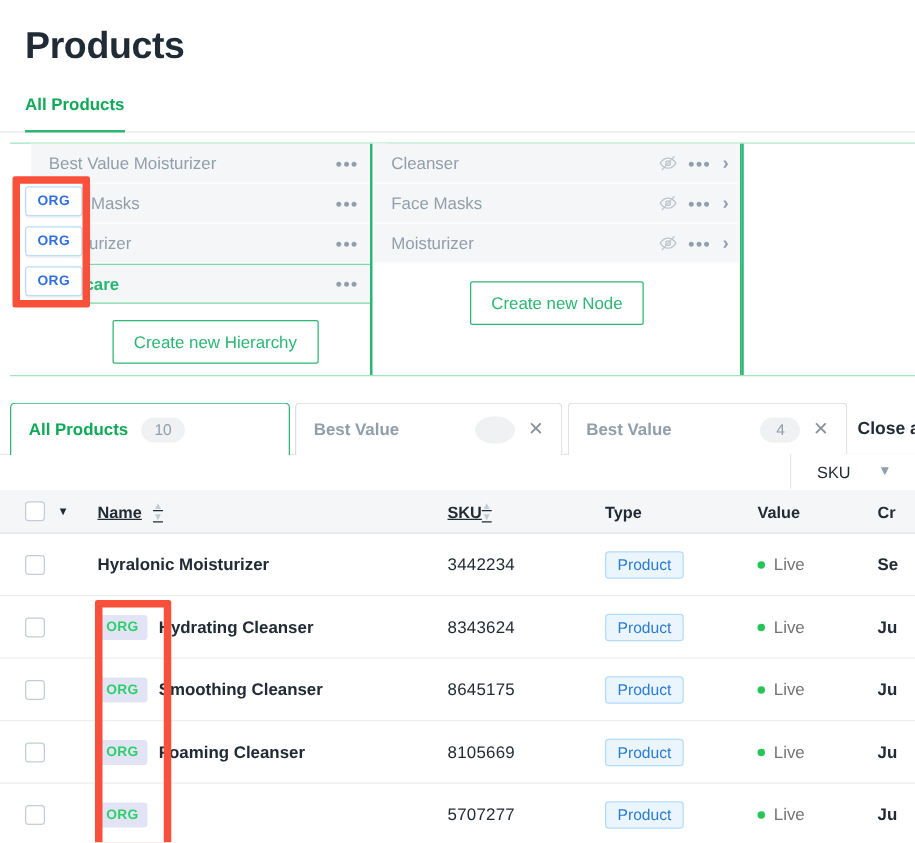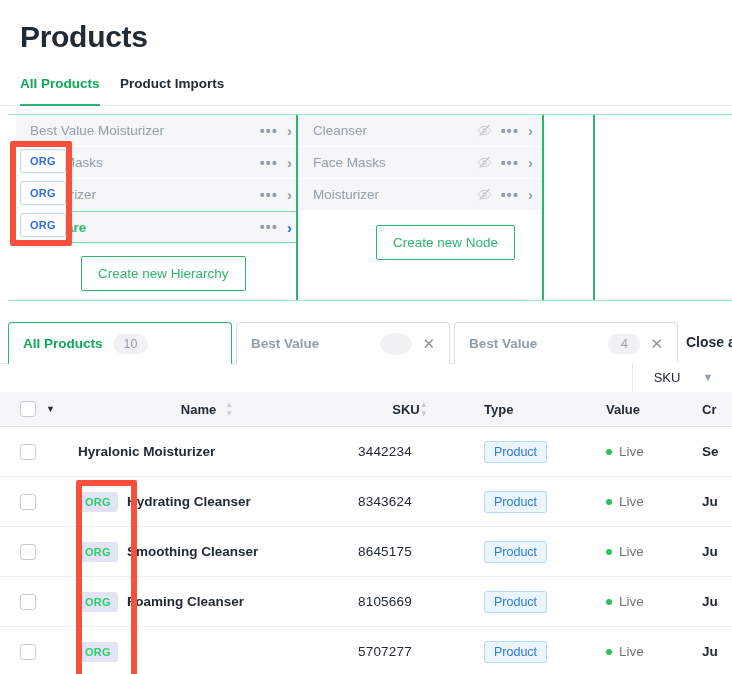--- a/index.html
+++ b/index.html
@@ -39,22 +39,22 @@
     width: 740px; height: 187px;
     background: #ffffff;
     border-top: 1px solid #9fe3bf;
     border-bottom: 1px solid #9fe3bf;
   }
   .col {
     position: absolute; top: 0; height: 185px;
     background:#fff;
     border-right: 1px solid #e8eaec;
   }
-  #col1 { left: 7px; width: 287px; }
-  #col2 { left: 288px; width: 248px; border-left: 2px solid #2bb673; border-right: 2px solid #2bb673; }
+  #col1 { left: 16px; width: 287px; }
+  #col2 { left: 288px; width: 298px; border-left: 2px solid #2bb673; border-right: 2px solid #2bb673; }
   #col3 { left: 585px; width: 155px; border-left: 2px solid #2bb673; border-right:none;}
 
   .hrow {
     position: relative; height: 32px; margin: 0 1px;
     display: flex; align-items: center;
     background: #f4f6f8;
     border-bottom: 1px solid #ffffff;
     padding: 0 8px 0 14px;
   }
   .hrow.sep { border-top: 1px solid #7ed9a7; border-bottom: 1px solid #7ed9a7; background:#f4f6f8;}
@@ -120,21 +120,21 @@
   .table { position:absolute; left:0; top: 392px; width: 732px; }
   .trow { display:flex; align-items:center; height: 50px; border-bottom:1px solid #eceef0; }
   .thead { height: 35px; background:#f4f6f8; border-bottom:1px solid #e1e4e6; }
   .c-check { width: 78px; display:flex; align-items:center; padding-left: 20px; gap:10px; }
   .c-name  { width: 280px; display:flex; align-items:center; gap: 9px; }
   .c-sku   { width: 126px; }
   .c-type  { width: 122px; }
   .c-status{ width: 96px; display:flex; align-items:center; gap:7px;}
   .c-created{ flex:1; }
   .thead .th { font-size: 13px; font-weight: bold; color:#212b36; display:flex; align-items:center; }
-  .thead .c-name, .thead .c-sku { justify-content: center; padding-right: 22px; }
+  .thead .c-name, .thead .c-sku { justify-content: flex-start; padding-right: 22px; text-decoration: underline; }
   .sortico { display:flex; flex-direction:column; gap:2px; color:#c4cdd5; font-size:8px; line-height:7px;}
 
   .cbox { width:16px; height:16px; border:1px solid #c4cdd5; border-radius:3px; background:#fff; }
   .caret { color:#212b36; font-size: 9px; }
   .cell { font-size: 13.5px; color:#212b36;font-weight:bold; }
   .sku-cell { font-size: 13.5px; color:#212b36; letter-spacing: .2px;}
   .badge-product {
     display:inline-block; border:1px solid #b3dcfb; background:#eaf5fe;
     color:#2b7cd3; font-size:12.5px; padding: 3px 9px; border-radius:3px;
   }
@@ -167,21 +167,20 @@
 </style>
 </head>
 <body>
 
 <div id="root">
 
   <div class="page-title">Products</div>
 
   <div class="toptabs">
     <div class="toptab active" id="tab-all">All Products</div>
-    <div class="toptab" id="tab-imports">Product Imports</div>
   </div>
 
   <div class="board">
 
     <div class="col" id="col1">
       <div class="hrow">
         <span class="hlabel">Best Value Moisturizer</span>
         <span class="hicons">
           <span class="dots">•••</span>
           <span class="chev">›</span>

